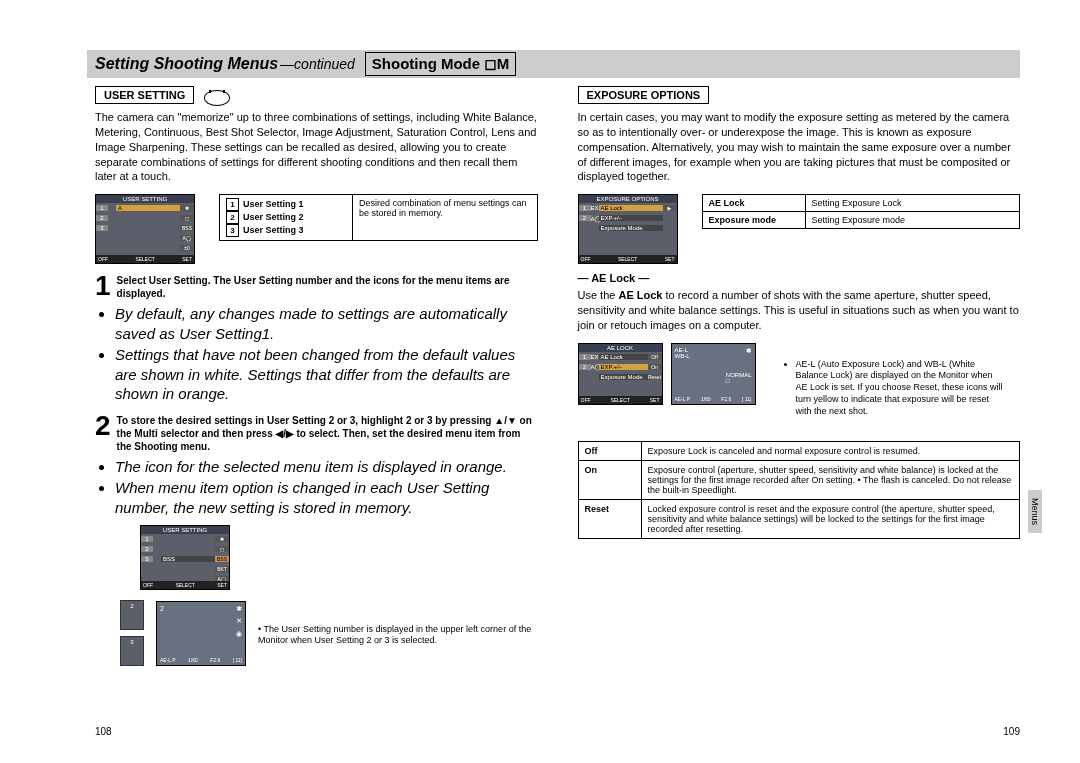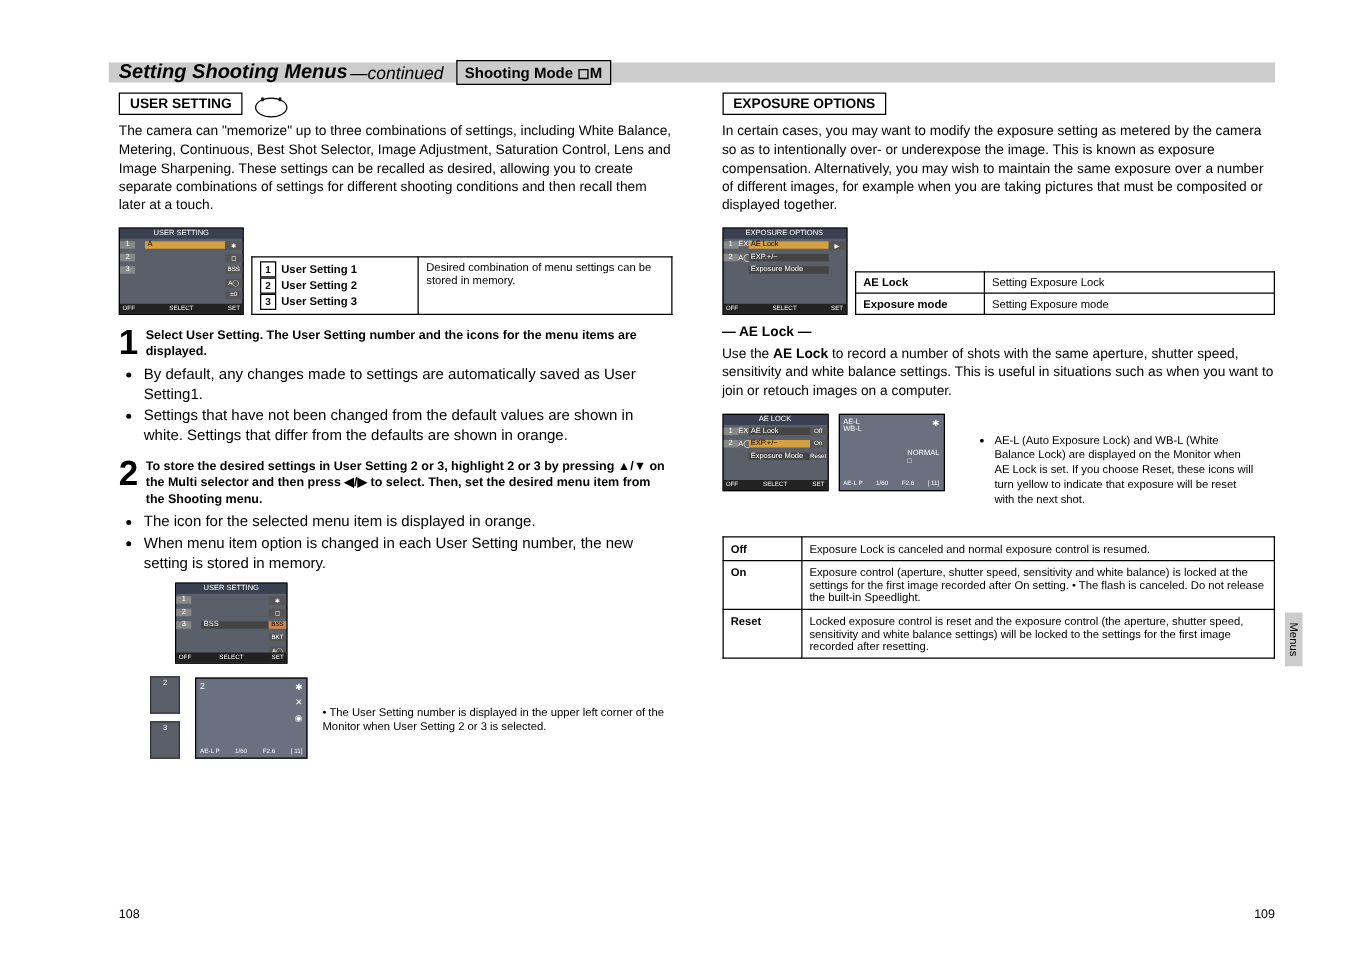--- a/index.html
+++ b/index.html
@@ -13,21 +13,21 @@
     height: 763px;
     overflow: hidden;
     position: relative;
   }
   .page-wrapper {
     padding: 50px 60px 30px 95px;
     position: relative;
   }
   .header-bar {
     background: #ccc;
-    height: 16px;
+    height: 28px;
     display: flex;
     align-items: center;
     padding: 0 8px;
     margin-bottom: 8px;
     margin-left: -8px;
   }
   .header-title {
     font-size: 16px;
     font-weight: bold;
     font-style: italic;
@@ -35,21 +35,21 @@
   .header-sub {
     font-size: 14px;
     font-style: italic;
     font-weight: normal;
     margin-left: 2px;
   }
   .header-box {
     display: inline-block;
     border: 1px solid #000;
     padding: 2px 6px;
-    font-size: 12px;
+    font-size: 15px;
     font-weight: bold;
     margin-left: 10px;
     background: #ccc;
   }
   .columns {
     display: flex;
     gap: 40px;
   }
   .col {
     flex: 1;
@@ -86,22 +86,22 @@
   }
   .dial-icon::before { left: 4px; }
   .dial-icon::after { right: 4px; }
   .body-text {
     font-size: 11px;
     line-height: 1.35;
     margin-bottom: 10px;
   }
   .screenshot-row {
     display: flex;
-    align-items: flex-end;
-    gap: 6px;
+    align-items: flex-start;
+    gap: 24px;
     margin-bottom: 8px;
   }
   .fake-screenshot {
     width: 100px;
     height: 70px;
     background: #5a5f6a;
     border: 1px solid #000;
     flex-shrink: 0;
     position: relative;
     font-size: 6px;
@@ -191,22 +191,23 @@
   }
   .step-text {
     font-size: 10px;
     font-weight: bold;
     line-height: 1.3;
     padding-top: 2px;
   }
   .bullet-list {
     margin: 2px 0 8px 20px;
     padding: 0;
-    font-size: 12px;
+    font-size: 15px;
     line-height: 1.3;
+    font-style: italic;
   }
   .bullet-list li {
     list-style: disc;
     margin-bottom: 2px;
   }
   .sub-screenshot-row {
     display: flex;
     gap: 12px;
     margin-left: 25px;
     margin-bottom: 10px;

